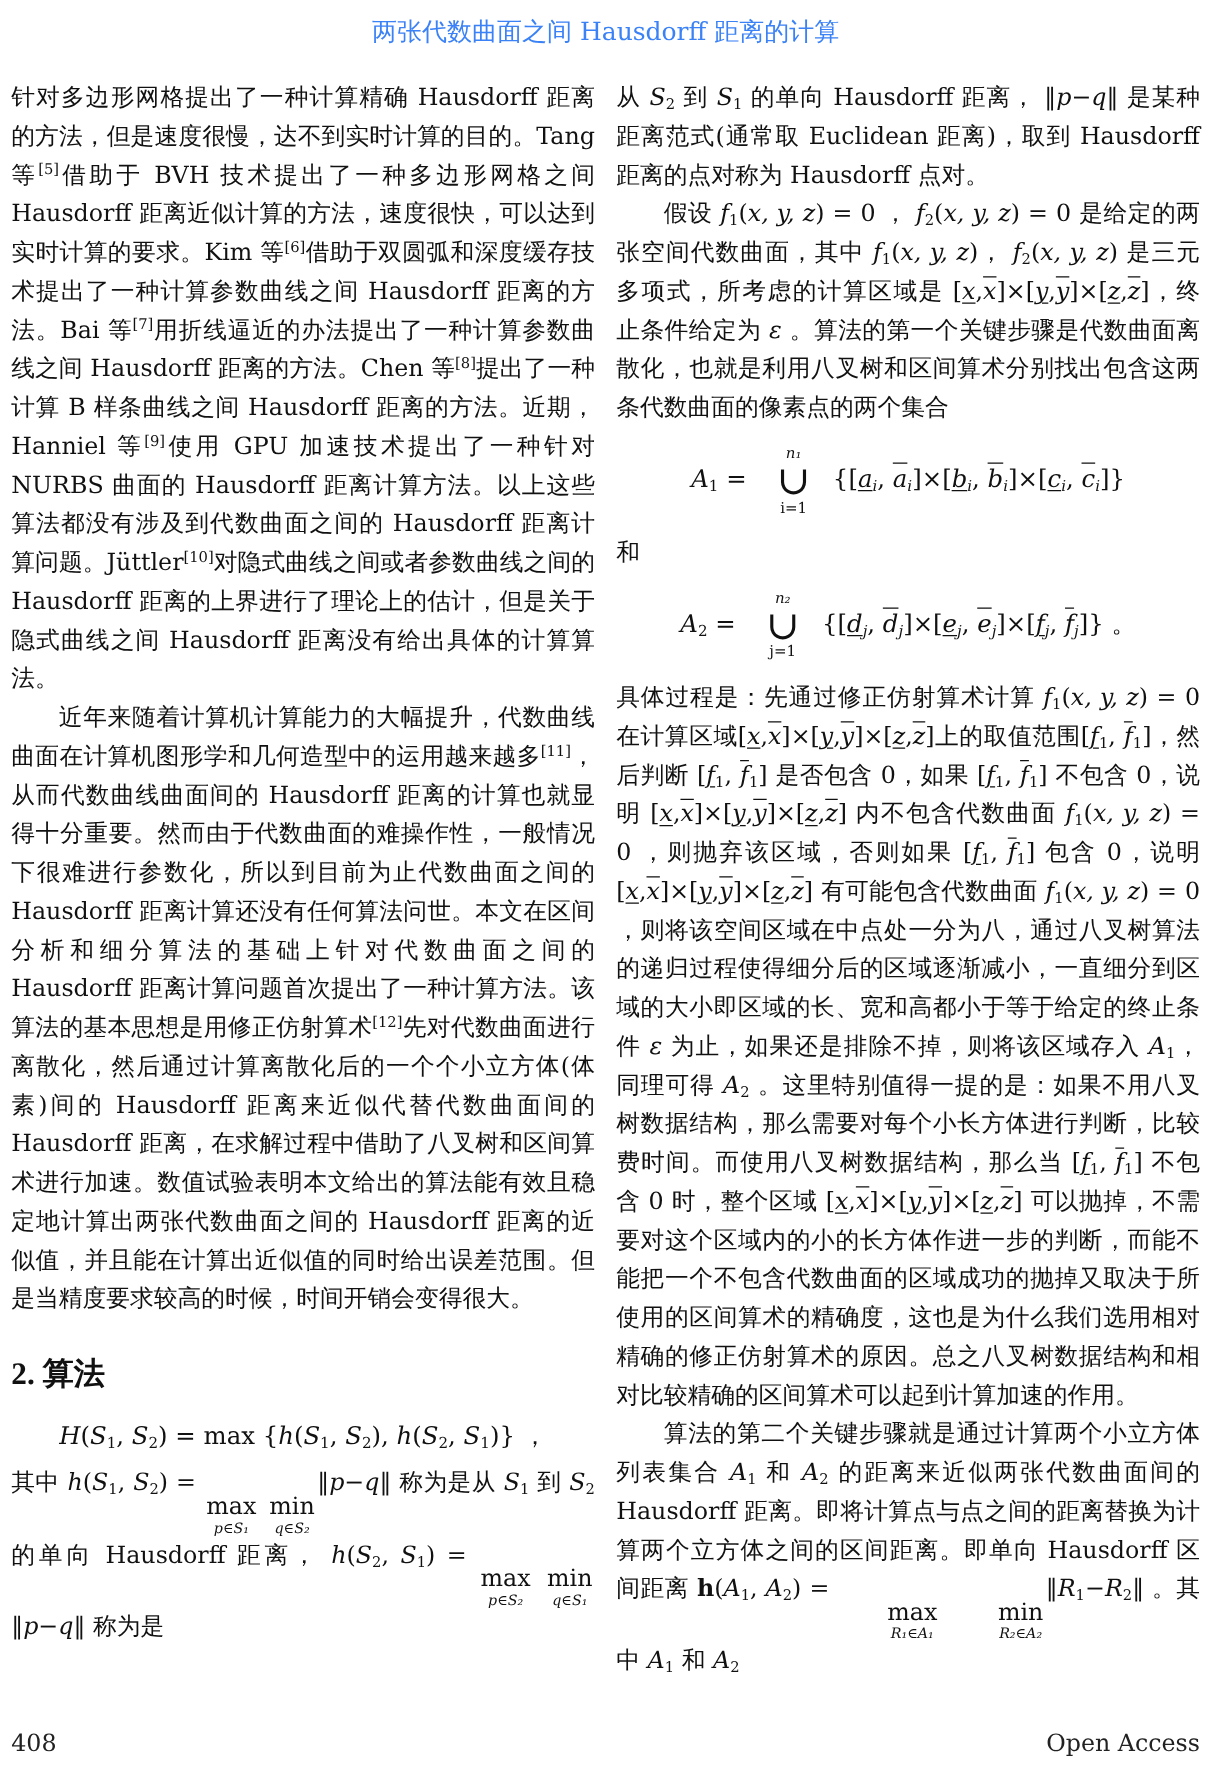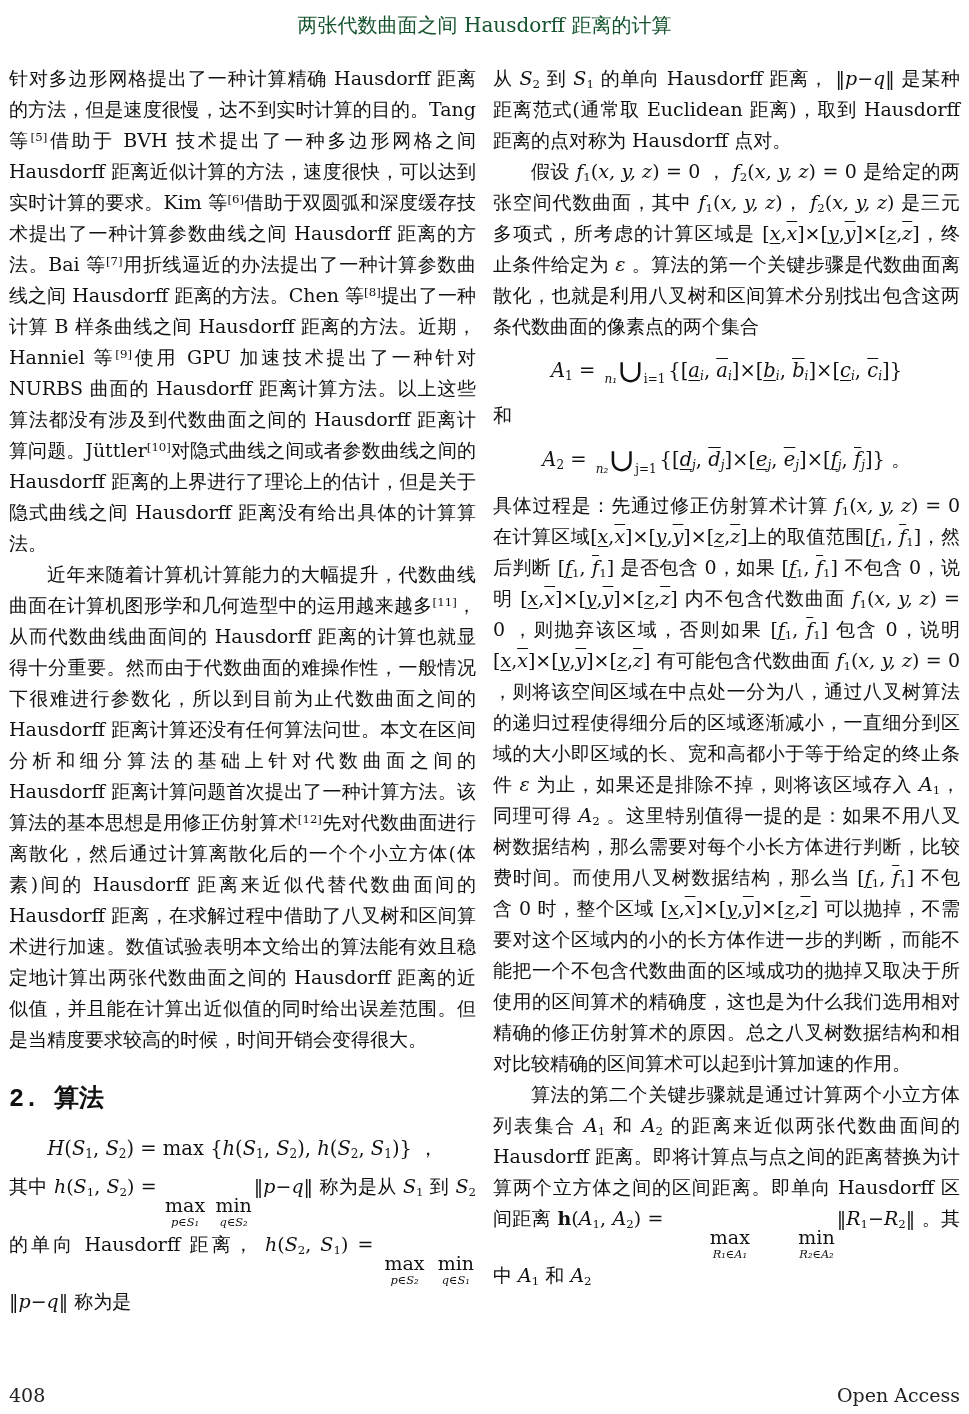--- a/index.html
+++ b/index.html
@@ -9,40 +9,40 @@
     background:#ffffff;color:#111;
     font-family:"DejaVu Serif","Liberation Serif",serif;
     overflow:hidden;
     box-sizing:border-box;
   }
   .header-title{
     padding-top:11px;
     text-align:center;
     font-size:20px;
     line-height:28px;
-    color:#14532d;
+    color:#3b82f6;
   }
   .columns{
     display:flex;
     gap:17px;
     padding:0 9px;
     margin-top:24px;
   }
   .col{
     flex:1 1 0;
     min-width:0;
     font-size:19px;
     line-height:31px;
     text-align:justify;
     text-justify:inter-ideograph;
   }
   .para{margin:0;}
   .indent{text-indent:2em;}
   .section-heading{
-    font-family:Liberation Mono, monospace;
+    font-family:Liberation Serif, serif;
     font-size:25px;
     font-weight:700;
     margin:30px 0 22px 0;
     text-align:left;
     line-height:1.2;
   }
   .formula{
     text-align:center;
     margin:11px 0;
     font-size:19.5px;
@@ -64,22 +64,22 @@
   .m-sup{font-size:0.62em;vertical-align:0.55em;line-height:0;}
   .m-ul{text-decoration:underline;text-decoration-thickness:1px;text-underline-offset:3px;}
   .m-ol{text-decoration:overline;text-decoration-thickness:1px;}
   .mop{
     display:inline-flex;flex-direction:column;align-items:center;
     vertical-align:-1.0em;margin:0 2px;
   }
   .mop-main{line-height:1.05;}
   .mop-under{font-size:0.6em;font-style:italic;line-height:1.1;white-space:nowrap;}
   .mbig{
-    display:inline-flex;align-items:flex-end;
-    vertical-align:middle;margin:0 3px;line-height:1;
+    display:inline-flex;flex-direction:column;align-items:center;
+    vertical-align:middle;margin:0 18px;line-height:1;
   }
   .mbig-top{font-size:12px;font-style:italic;line-height:1.1;}
   .mbig-main{font-size:32px;line-height:0.95;}
   .mbig-bot{font-size:12px;line-height:1.1;}
 </style>
 </head>
 <body>
 
 <div class="page">
 

